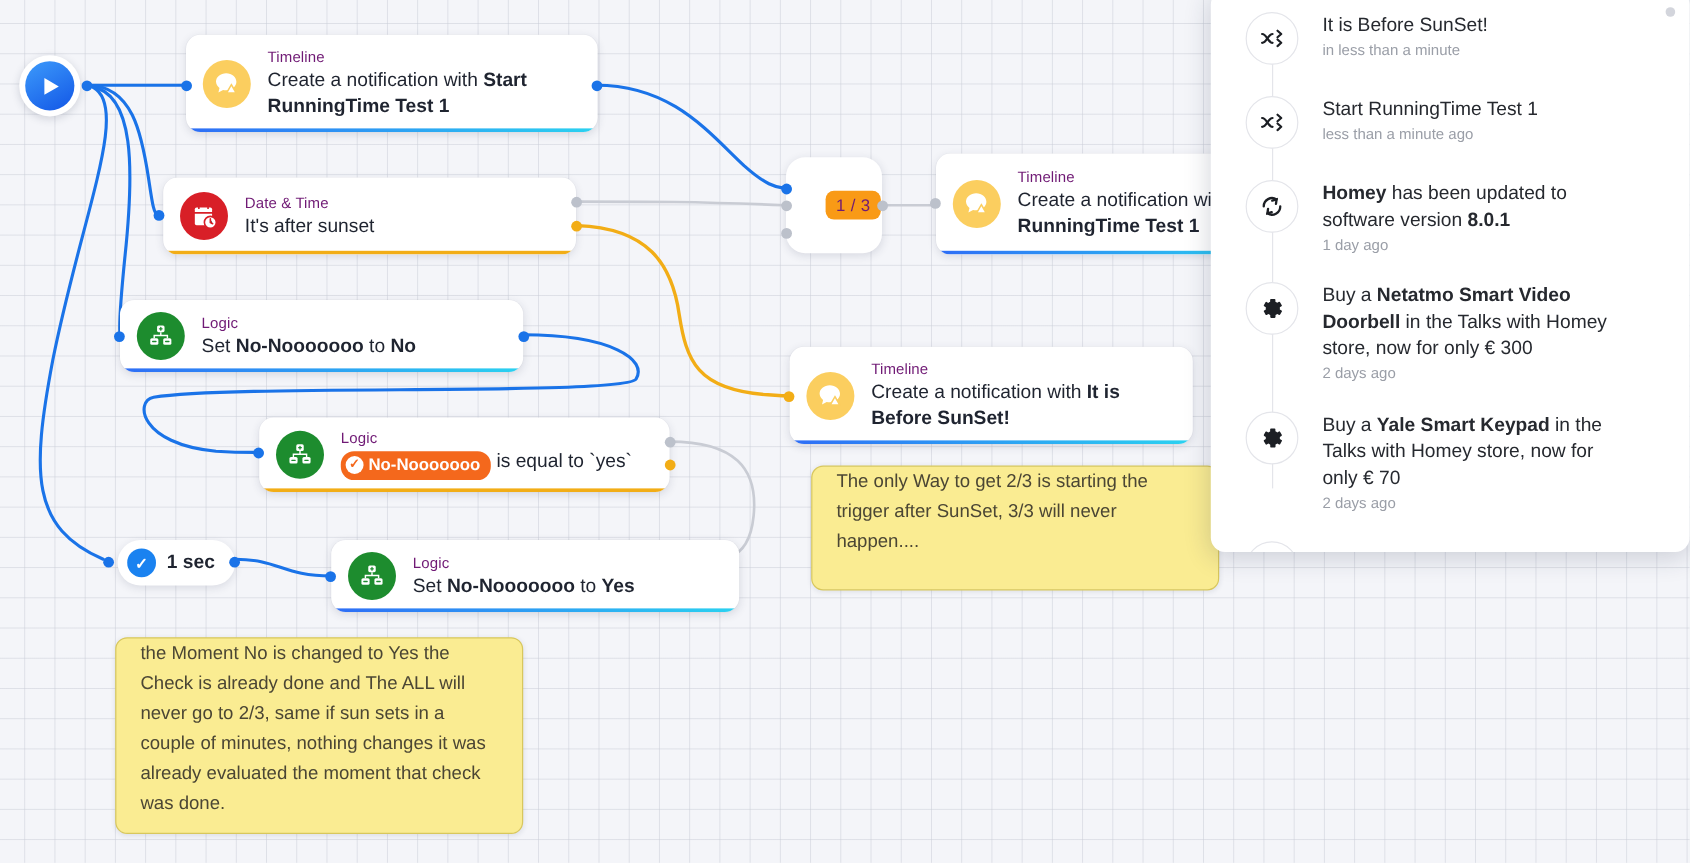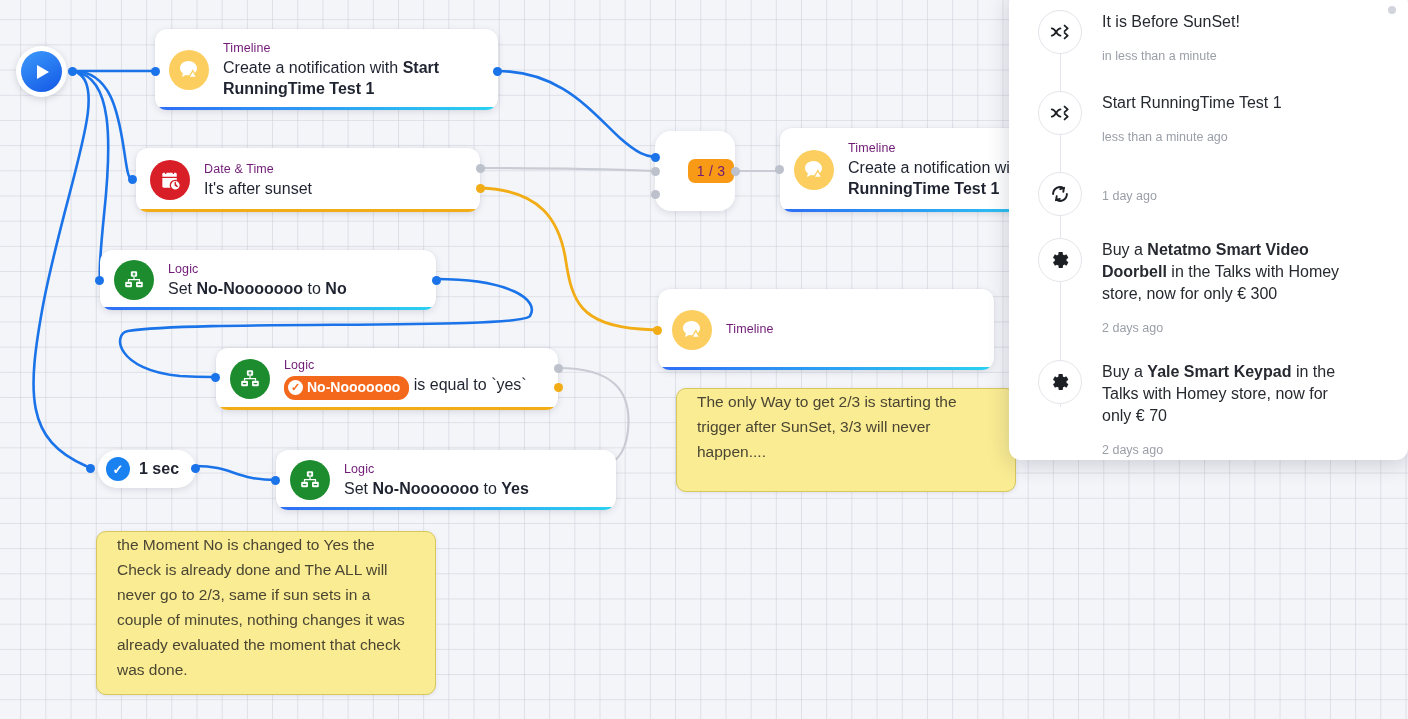--- a/index.html
+++ b/index.html
@@ -157,21 +157,21 @@
     flex: 0 0 44px; width: 44px; height: 44px; border-radius: 50%;
     background: #fff; border: 1px solid #e4e5ea;
     display: flex; align-items: center; justify-content: center;
   }
   .nline {
     position: absolute; left: 50.5px; width: 1px; background: #e4e5ea;
   }
   .nbody { padding-top: 1px; }
   .ntitle { font-size: 16px; line-height: 22px; color: #26292f; }
   .ntitle b { font-weight: bold; }
-  .ntime { font-size: 12.5px; color: #9a9ea7; line-height: 18px; margin-top: 14px; }
+  .ntime { font-size: 12.5px; color: #9a9ea7; line-height: 18px; margin-top: 0; }
 </style>
 </head>
 <body>
 
 <div id="canvas">
 
   <svg id="wires">
     <g fill="none" stroke-width="2.6" stroke-linecap="round">
 
       <path d="M72,71 L158,71" stroke="#1a73e8"></path>
@@ -336,20 +336,21 @@
   <div class="card" style="left:658px;top:289px;width:336px;height:81px;">
     <div class="cicon icon-timeline">
       <svg width="24" height="24" viewBox="0 0 24 24">
           <path fill="#fff" d="M11.5 3C6.8 3 3 6.1 3 10c0 2.1 1.1 4 2.9 5.3L5 19l3.9-2.1c.8.2 1.7.3 2.6.3 4.7 0 8.5-3.1 8.5-7S16.2 3 11.5 3z"></path>
           <path fill="#fff" stroke="#fbce5f" stroke-width="1.3" d="M15.8 12.6l4 6.9h-8z"></path>
           <path fill="#fbce5f" d="M19.3 16.2h1v2.2h-1zm0 2.8h1v1h-1z"></path>
         </svg>
     </div>
     <div class="ctext">
       <div class="ckind">Timeline</div>
+      <div class="ctitle" style="white-space:normal;width:262px;"><span>Create a notification with </span><b>It is Before SunSet!</b></div>
     </div>
     <div class="bar blue"></div>
   </div>
   <div class="port amb" style="left:653px;top:326px;"></div>
 
   <div class="note" style="left:676px;top:388px;width:340px;height:104px;">
     <span>The only Way to get 2/3 is starting the trigger after SunSet, 3/3 will never happen....</span>
   </div>
 
   <div class="note" style="left:96px;top:531px;width:340px;height:164px;">
@@ -395,20 +396,21 @@
     <div class="nitem" style="margin-bottom:22px;">
       <div class="nicon">
         <svg width="22" height="22" viewBox="0 0 24 24" fill="none" stroke="#1c1f24" stroke-width="2.1" stroke-linecap="round">
             <path d="M19.5 12a7.5 7.5 0 0 1-11.6 6.3"></path>
             <path d="M4.5 12A7.5 7.5 0 0 1 16.1 5.7"></path>
             <path d="M8.4 14.3l-.6 4.1 4-1.1"></path>
             <path d="M15.6 9.7l.6-4.1-4 1.1"></path>
           </svg>
       </div>
       <div class="nbody">
+        <div class="ntitle" style="width:255px;"><b>Homey</b><span> has been updated to software version </span><b>8.0.1</b></div>
         <div class="ntime">1 day ago</div>
       </div>
     </div>
 
     <div class="nitem" style="margin-bottom:23px;">
       <div class="nicon">
         <svg width="22" height="22" viewBox="0 0 24 24" fill="#1c1f24">
             <path d="M12 8.3a3.7 3.7 0 1 0 0 7.4 3.7 3.7 0 0 0 0-7.4zm0 5.6a1.9 1.9 0 1 1 0-3.8 1.9 1.9 0 0 1 0 3.8z"></path>
             <path d="M20.6 13.9l-1.5-.9a7.3 7.3 0 0 0 0-2l1.5-.9a.8.8 0 0 0 .3-1l-1.6-2.8a.8.8 0 0 0-1-.3l-1.5.9a7.4 7.4 0 0 0-1.7-1V4.2a.8.8 0 0 0-.8-.8h-3.2a.8.8 0 0 0-.8.8V6a7.4 7.4 0 0 0-1.7 1l-1.5-.9a.8.8 0 0 0-1 .3L4.6 9.1a.8.8 0 0 0 .3 1l1.5.9a7.3 7.3 0 0 0 0 2l-1.5.9a.8.8 0 0 0-.3 1l1.6 2.8a.8.8 0 0 0 1 .3l1.5-.9a7.4 7.4 0 0 0 1.7 1v1.8c0 .4.4.8.8.8h3.2c.4 0 .8-.4.8-.8V18a7.4 7.4 0 0 0 1.7-1l1.5.9a.8.8 0 0 0 1-.3l1.6-2.8a.8.8 0 0 0-.3-1z"></path>
           </svg>

